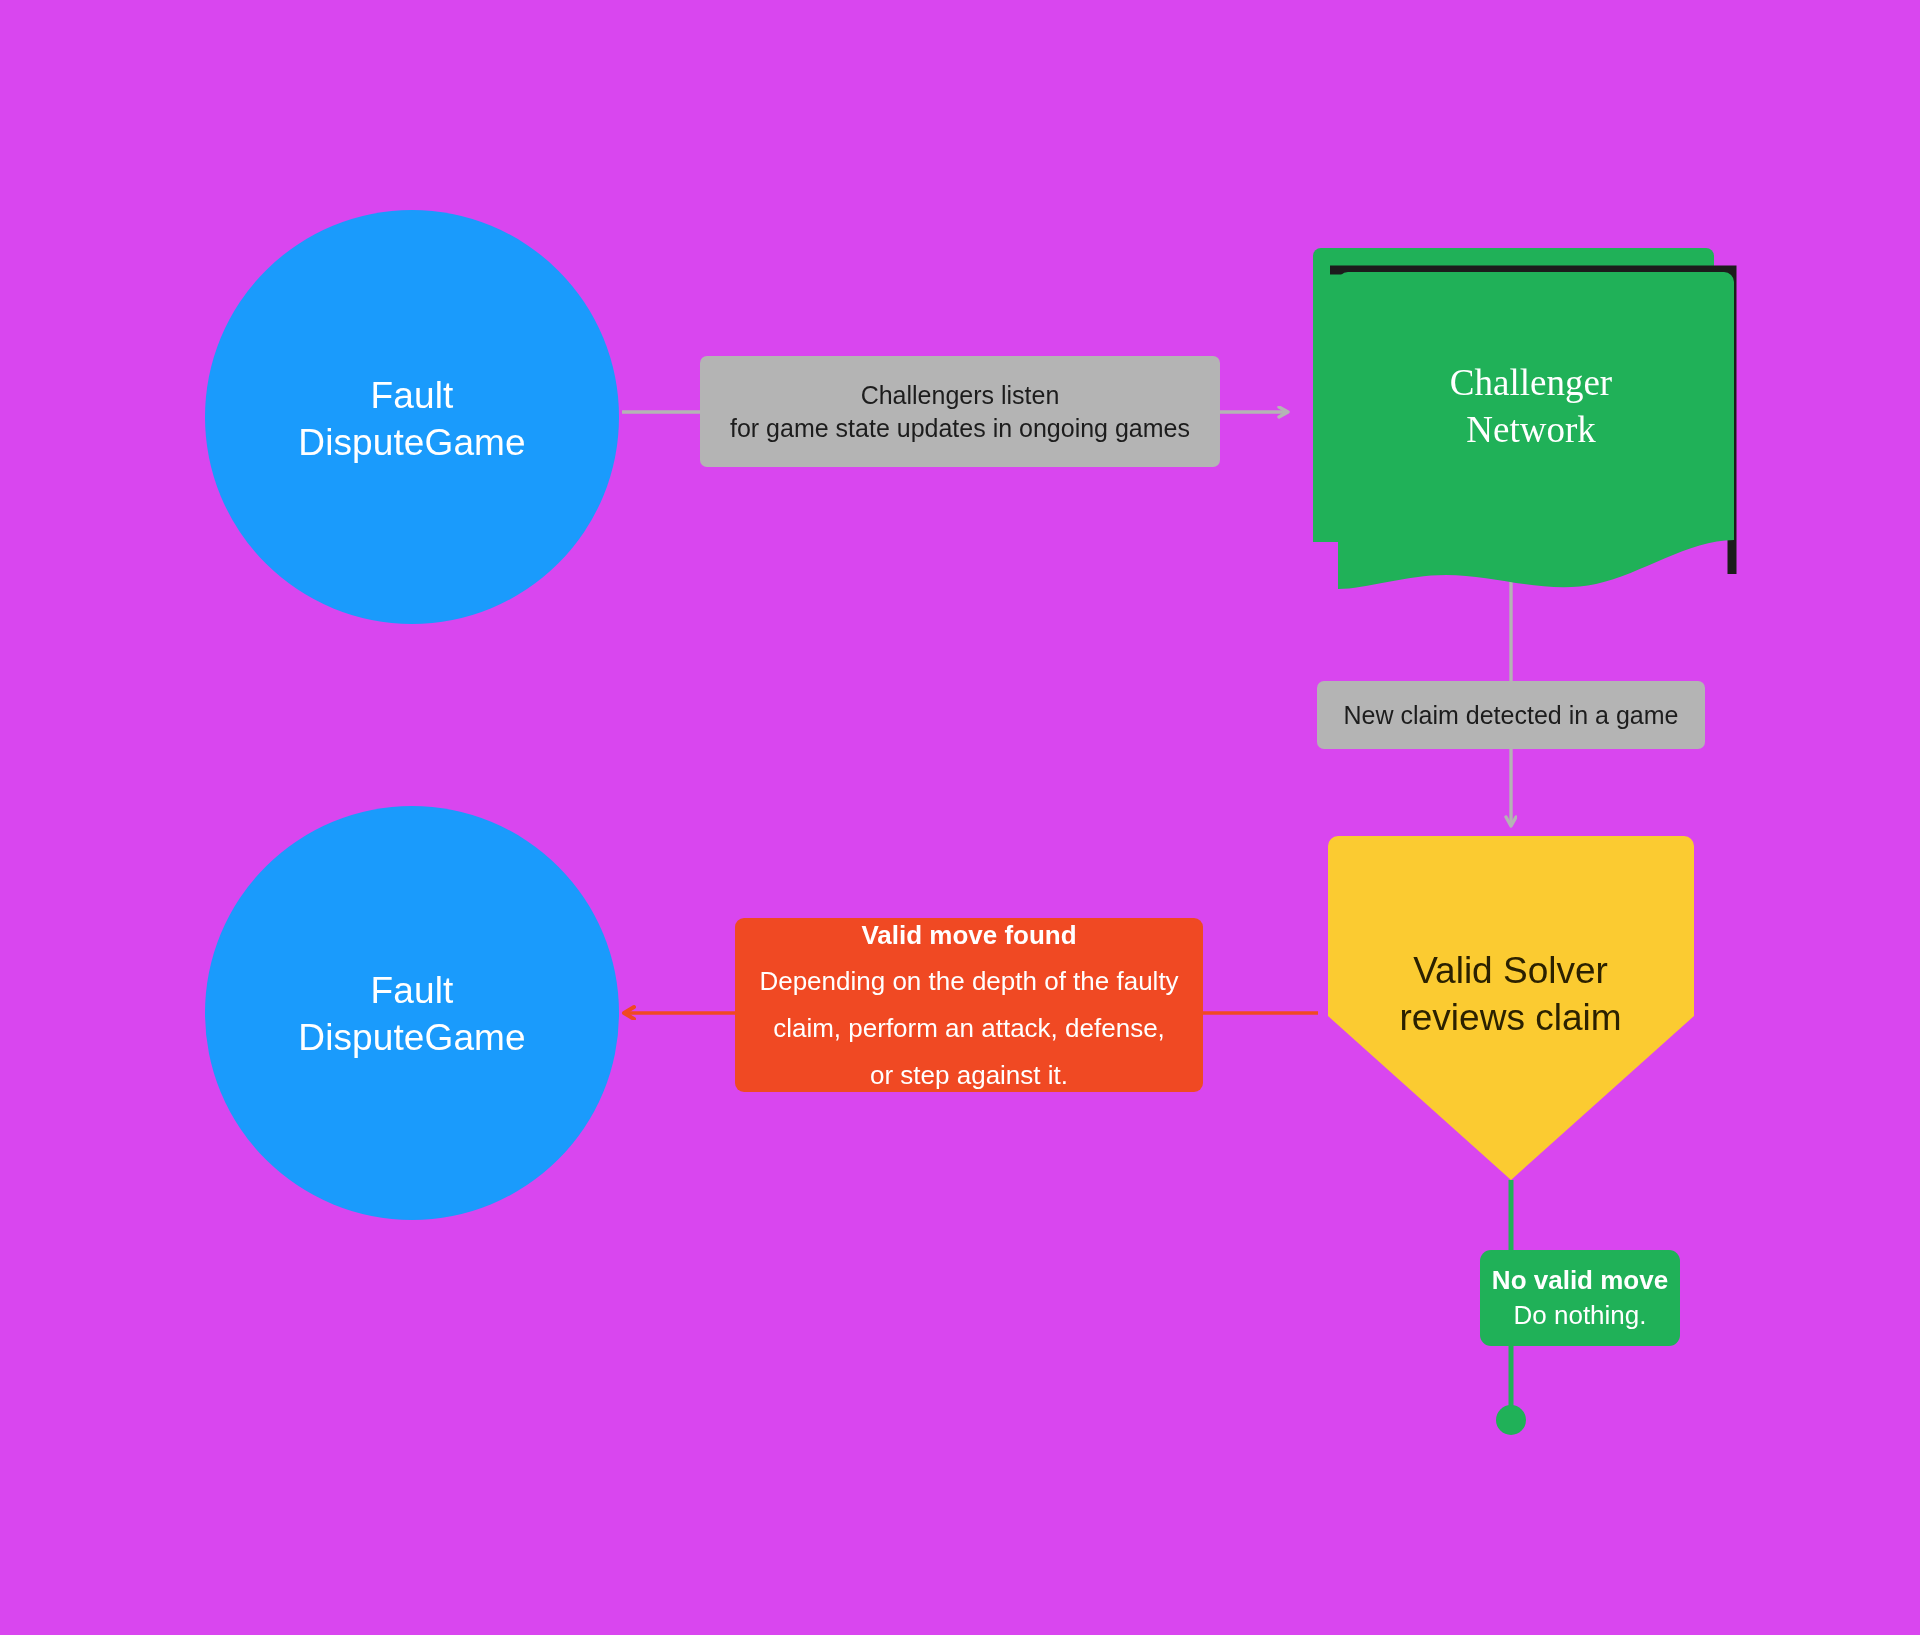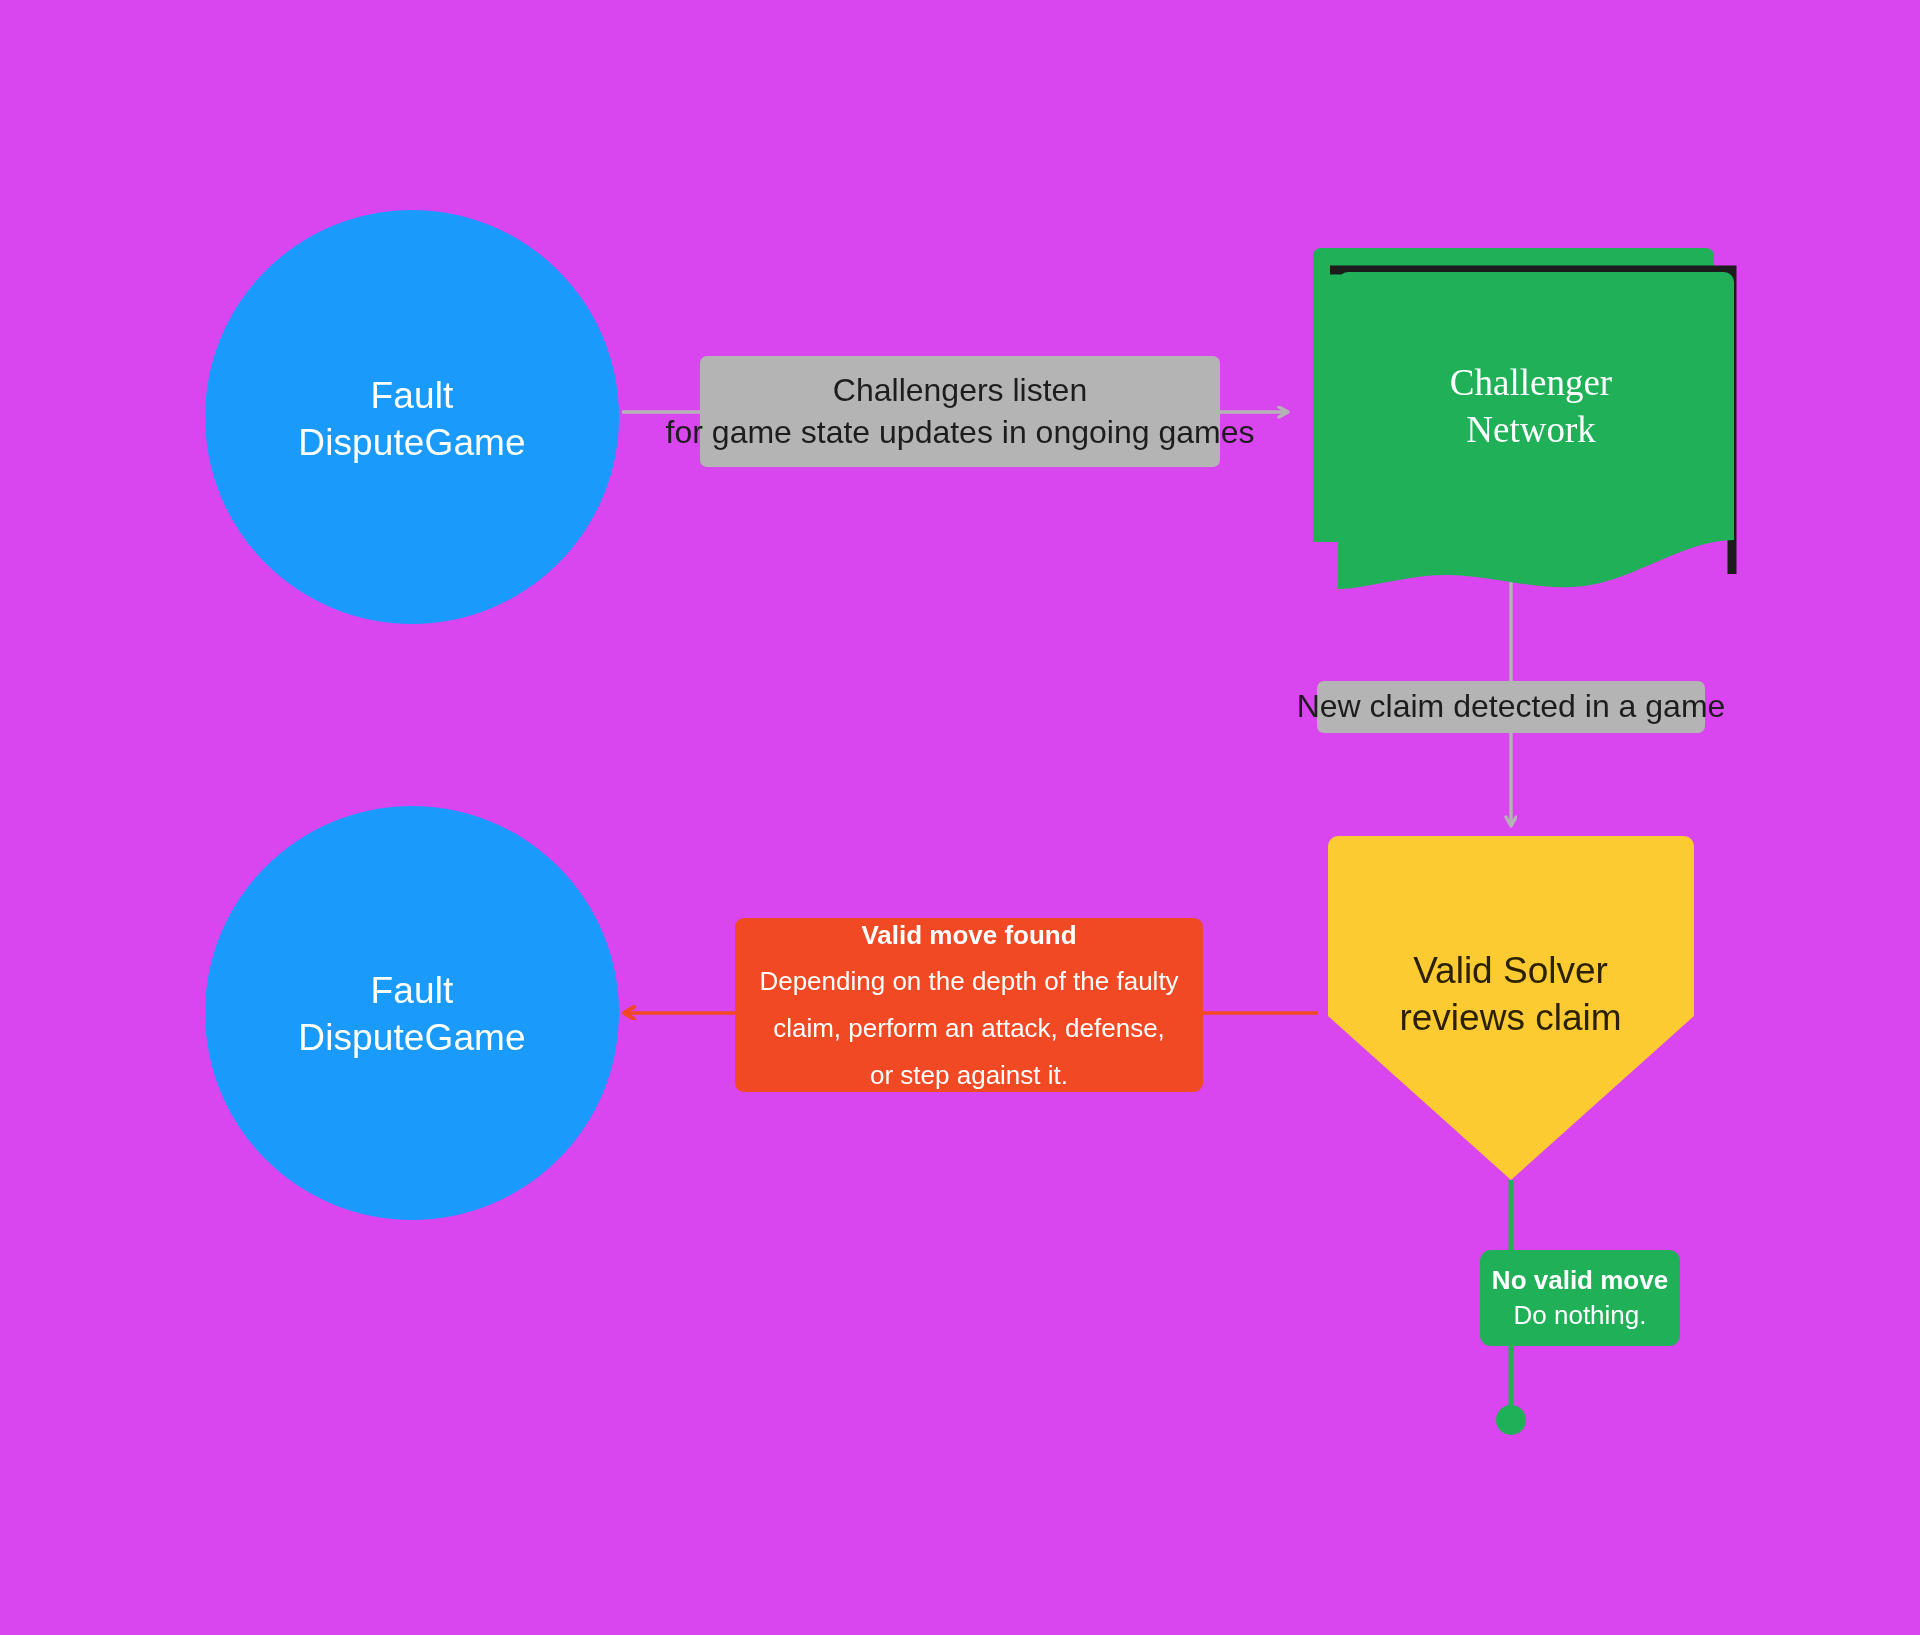--- a/index.html
+++ b/index.html
@@ -59,21 +59,21 @@
     display: flex;
     flex-direction: column;
     align-items: center;
     justify-content: center;
     text-align: center;
   }
   .edge-label.gray {
     background: #b4b4b4;
     border-radius: 7px;
     color: #1d1d1d;
-    font-size: 32px;
+    font-size: 25px;
     line-height: 1.3;
   }
   .edge-label.red {
     background: #f04923;
     border-radius: 9px;
     color: #ffffff;
     font-size: 26px;
     line-height: 1.33;
   }
   .edge-label.green {
@@ -155,21 +155,21 @@
   <div class="node-label circle-label" style="left:232px; top:955px; width:360px; height:118px;">
     <span class="lbl-line">Fault</span>
     <span class="lbl-line">DisputeGame</span>
   </div>
 
   <div class="edge-label gray" style="left:700px; top:356px; width:520px; height:111px;">
     <span class="lbl-line">Challengers listen</span>
     <span class="lbl-line">for game state updates in ongoing games</span>
   </div>
 
-  <div class="edge-label gray" style="left:1317px; top:681px; width:388px; height:52px;">
+  <div class="edge-label gray" style="left:1317px; top:681px; width:388px; height:68px;">
     <span class="lbl-line">New claim detected in a game</span>
   </div>
 
   <div class="edge-label red" style="left:735px; top:918px; width:468px; height:174px;gap:12px;">
     <span class="lbl-line lbl-strong">Valid move found</span>
     <span class="lbl-line">Depending on the depth of the faulty</span>
     <span class="lbl-line">claim, perform an attack, defense,</span>
     <span class="lbl-line">or step against it.</span>
   </div>
 

